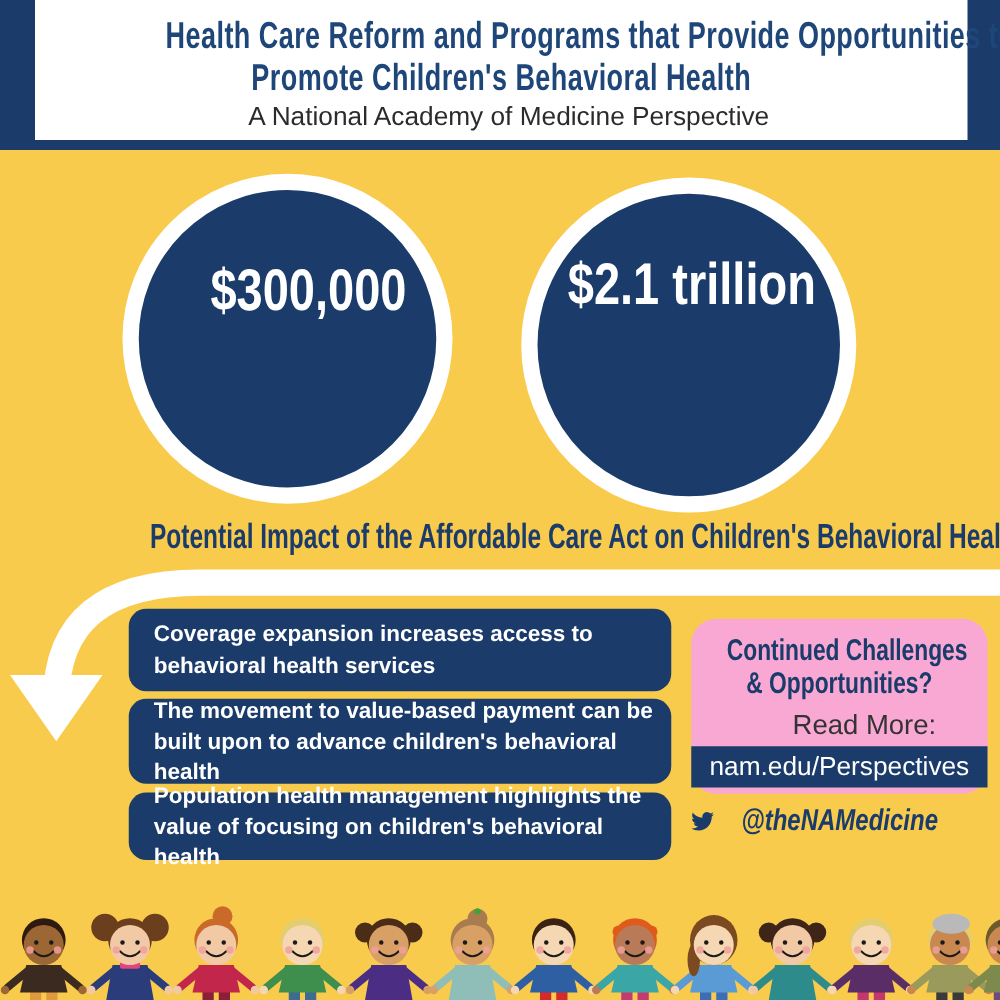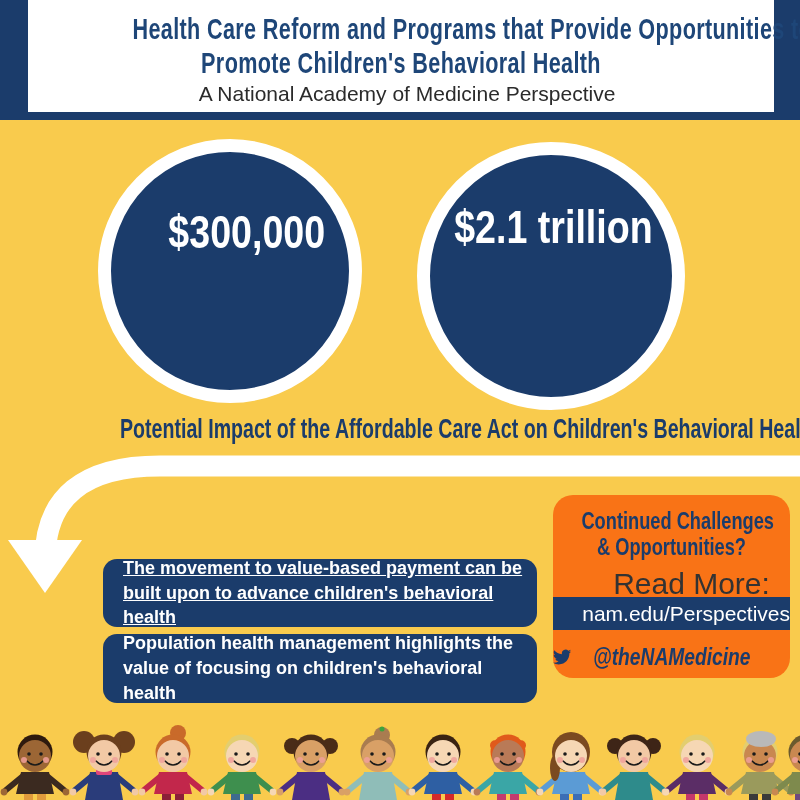--- a/index.html
+++ b/index.html
@@ -47,37 +47,37 @@
   
   .arrow-svg{position:absolute;left:0;top:440px;}
   
   .impact-bar{
     position:absolute;left:103px;width:434px;box-sizing:border-box;
     background:#1B3C6B;border-radius:14px;color:#FFFFFF;
     font-size:18px;font-weight:bold;line-height:1.38;
     display:flex;align-items:center;padding:0 10px 0 20px;
   }
   .bar1{top:487px;height:66px;}
-  .bar2{top:559px;height:68px;text-decoration:underline;}
-  .bar3{top:634px;height:69px;}
+  .bar2{top:559px;height:68px;}
+  .bar3{top:634px;height:54px;}
   
   .cta-card{
-    position:absolute;left:553px;top:495px;width:237px;height:183px;
-    background:#f97316;border-radius:20px;text-align:center;
+    position:absolute;left:553px;top:495px;width:237px;height:140px;
+    background:#f9a8d4;border-radius:20px;text-align:center;
   }
   .cta-title{
     position:absolute;left:0;right:0;white-space:nowrap;color:#1B3C6B;
     font-size:24px;font-weight:bold;transform:scaleX(.76);transform-origin:50% 50%;
   }
   .cta-title.t1{top:12px;}
   .cta-title.t2{top:38px;}
-  .cta-readmore{position:absolute;left:16px;right:0;top:72px;color:#333333;font-size:30px;margin-left:24px;}
+  .cta-readmore{position:absolute;left:16px;right:0;top:72px;color:#333333;font-size:22px;margin-left:24px;}
   .cta-band{
     position:absolute;left:0;right:0;top:102px;height:33px;background:#1B3C6B;
-    color:#FFFFFF;font-size:21px;line-height:33px;text-align:right;
+    color:#FFFFFF;font-size:21px;line-height:33px;text-align:center;
   }
   .cta-twitter{
     position:absolute;left:0;right:0;top:147px;height:30px;
     display:flex;align-items:center;justify-content:center;gap:22px;font-style:italic;
   }
   .tw-handle{
     color:#1B3C6B;font-size:24px;font-weight:bold;white-space:nowrap;
     transform:scaleX(.8);transform-origin:0 50%;
   }
   
@@ -103,20 +103,23 @@
     <div class="stat-value">$2.1 trillion</div>
   </div>
 
   <div class="section-heading">Potential Impact of the Affordable Care Act on Children's Behavioral Health</div>
 
   <svg class="arrow-svg" width="800" height="175" viewBox="0 0 800 175">
     <path d="M 805 26 L 160 26 Q 45 26 45 120" fill="none" stroke="#FFFFFF" stroke-width="21"></path>
     <polygon points="8,100 82,100 45,153" fill="#FFFFFF"></polygon>
   </svg>
 
+  <div class="impact-bar bar1">
+    <span>Coverage expansion increases access to behavioral health services</span>
+  </div>
   <div class="impact-bar bar2">
     <span>The movement to value-based payment can be built upon to advance children's behavioral health</span>
   </div>
   <div class="impact-bar bar3">
     <span>Population health management highlights the value of focusing on children's behavioral health</span>
   </div>
 
   <div class="cta-card">
     <div class="cta-title t1">Continued Challenges</div>
     <div class="cta-title t2">&amp; Opportunities?</div>

